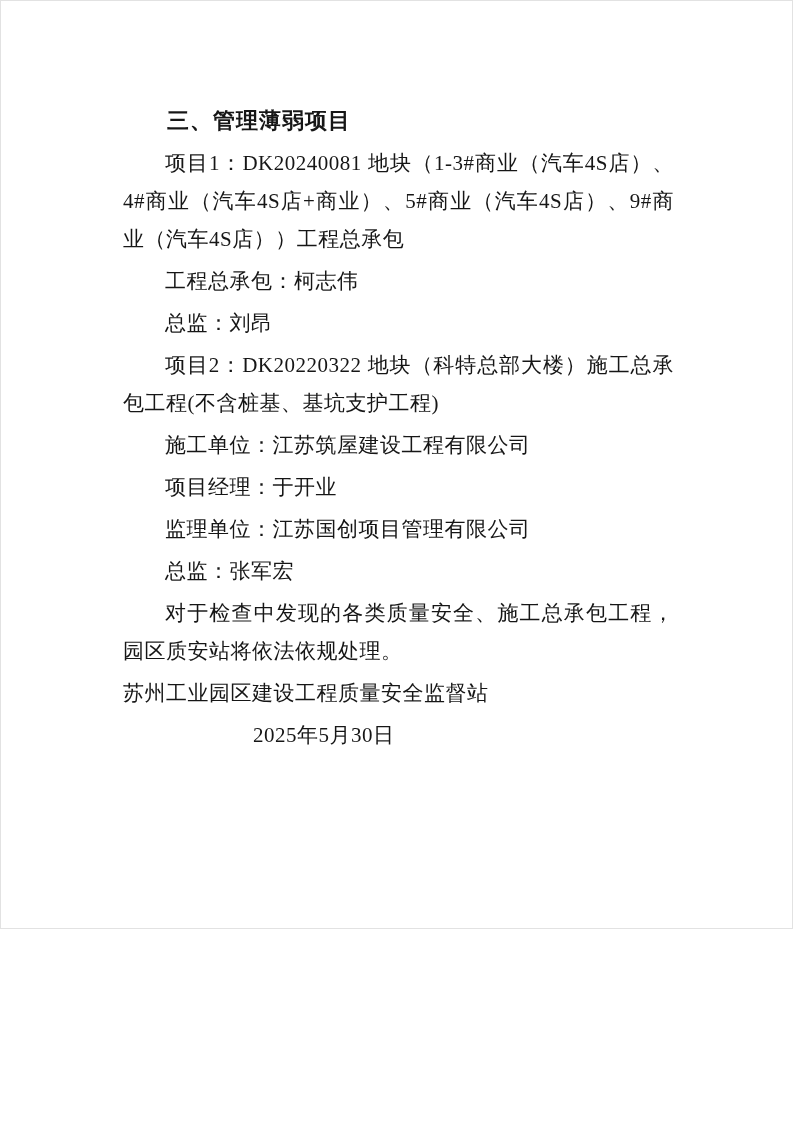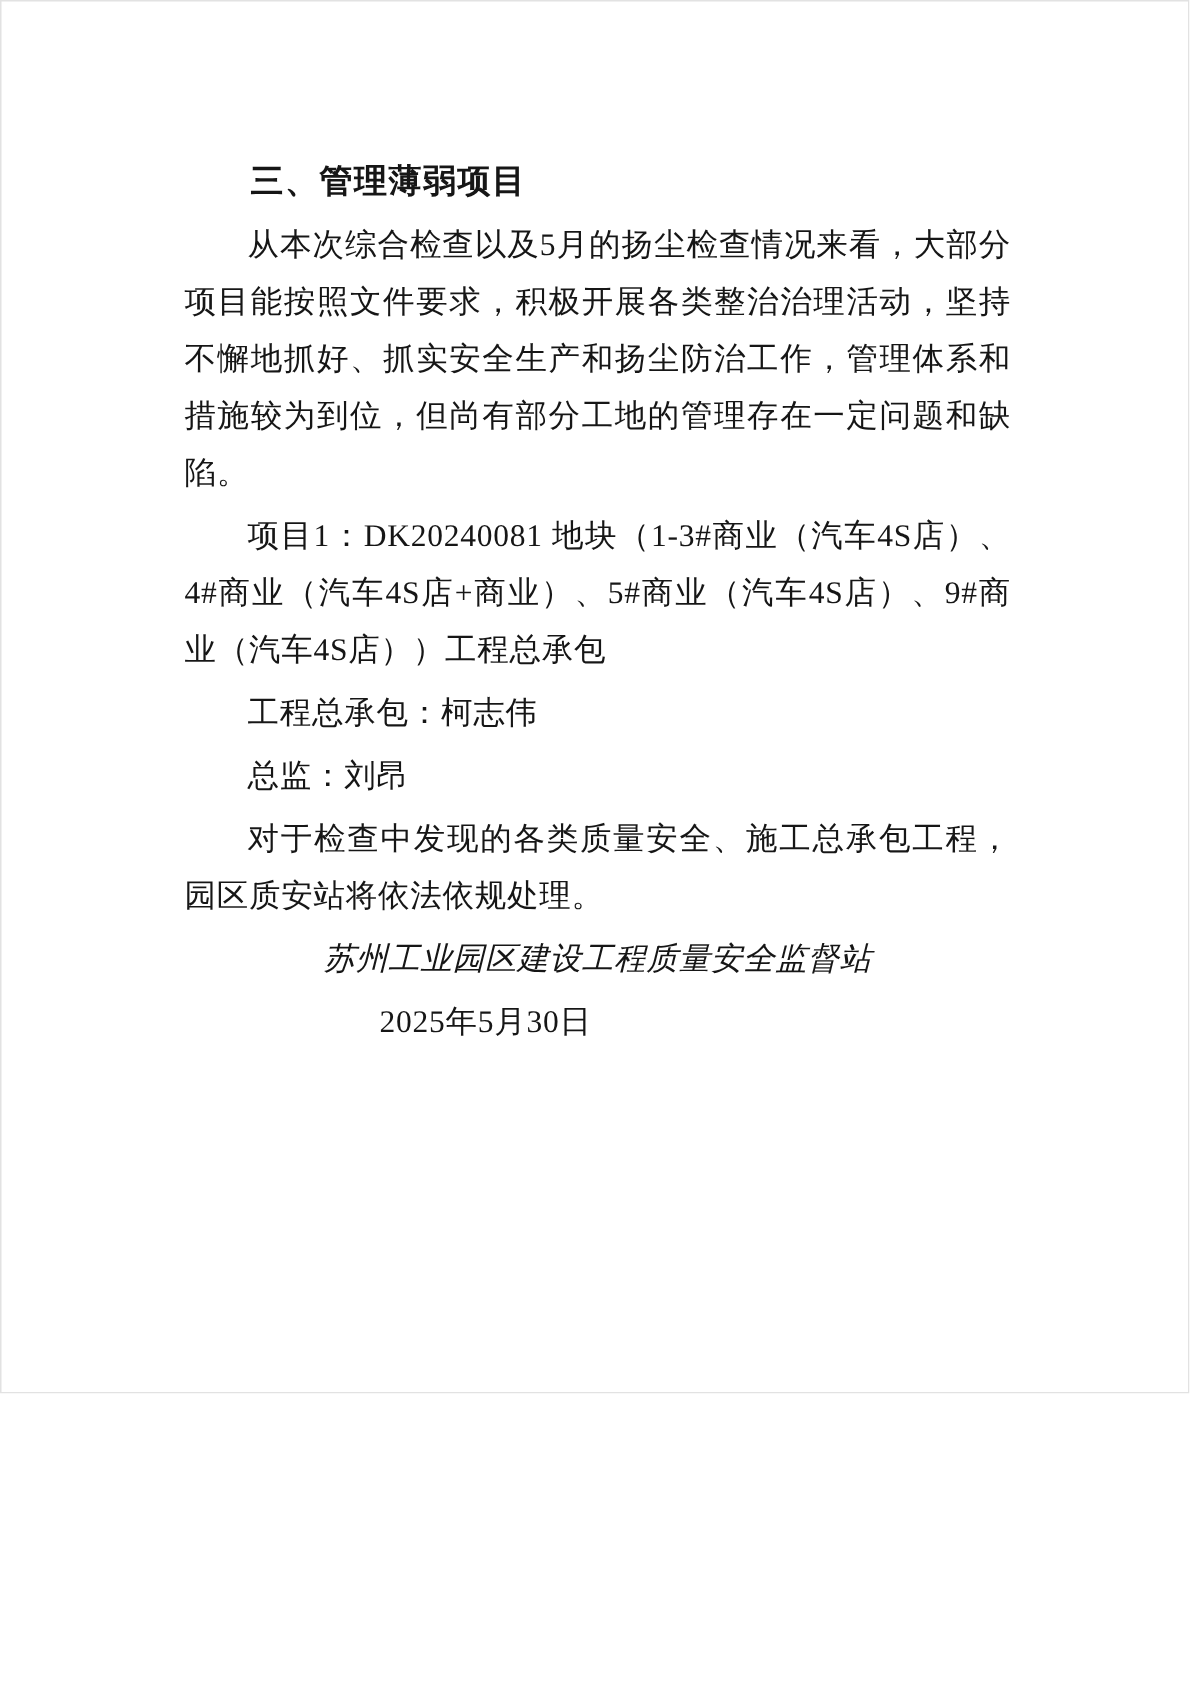--- a/index.html
+++ b/index.html
@@ -32,23 +32,22 @@
     text-align: justify;
     text-indent: 2em;
   }
   p.doc-heading {
     font-family: "Liberation Sans", "DejaVu Sans", sans-serif;
     font-weight: bold;
     font-size: 22px;
     letter-spacing: 1px;
   }
   p.signature-line {
-    text-align: center;
+    text-align: left;
     text-indent: 0;
-    font-style: italic;
   }
   p.date-line {
     text-align: left;
     text-indent: 0;
     margin-left: 130px;
   }
   .page-number {
     position: absolute;
     left: 577px;
     top: 1043px;
@@ -58,28 +57,34 @@
   }
 </style>
 </head>
 <body>
 
 <div class="page">
   <div class="content">
 
     <p class="doc-heading">三、管理薄弱项目</p>
 
-    <p>从本次综合检查以及5月的扬尘检查情况来看，大部分项目能按照文件要求，积极开展各类整治治理活动，坚持不懈地抓好、抓实安全生产和扬尘防治工作，管理体系和措施较为到位，但尚有部分工地的管理存在一定问题和缺陷。</p>
 
     <div>
       <p>项目1：DK20240081 地块（1-3#商业（汽车4S店）、4#商业（汽车4S店+商业）、5#商业（汽车4S店）、9#商业（汽车4S店））工程总承包</p>
       <p>工程总承包：柯志伟</p>
       <p>总监：刘昂</p>
     </div>
 
+    <div>
+      <p>项目2：DK20220322 地块（科特总部大楼）施工总承包工程(不含桩基、基坑支护工程)</p>
+      <p>施工单位：江苏筑屋建设工程有限公司</p>
+      <p>项目经理：于开业</p>
+      <p>监理单位：江苏国创项目管理有限公司</p>
+      <p>总监：张军宏</p>
+    </div>
 
     <p>对于检查中发现的各类质量安全、施工总承包工程，园区质安站将依法依规处理。</p>
 
     <p class="signature-line">苏州工业园区建设工程质量安全监督站</p>
     <p class="date-line">2025年5月30日</p>
 
   </div>
 
   <div class="page-number">2</div>
 </div>

